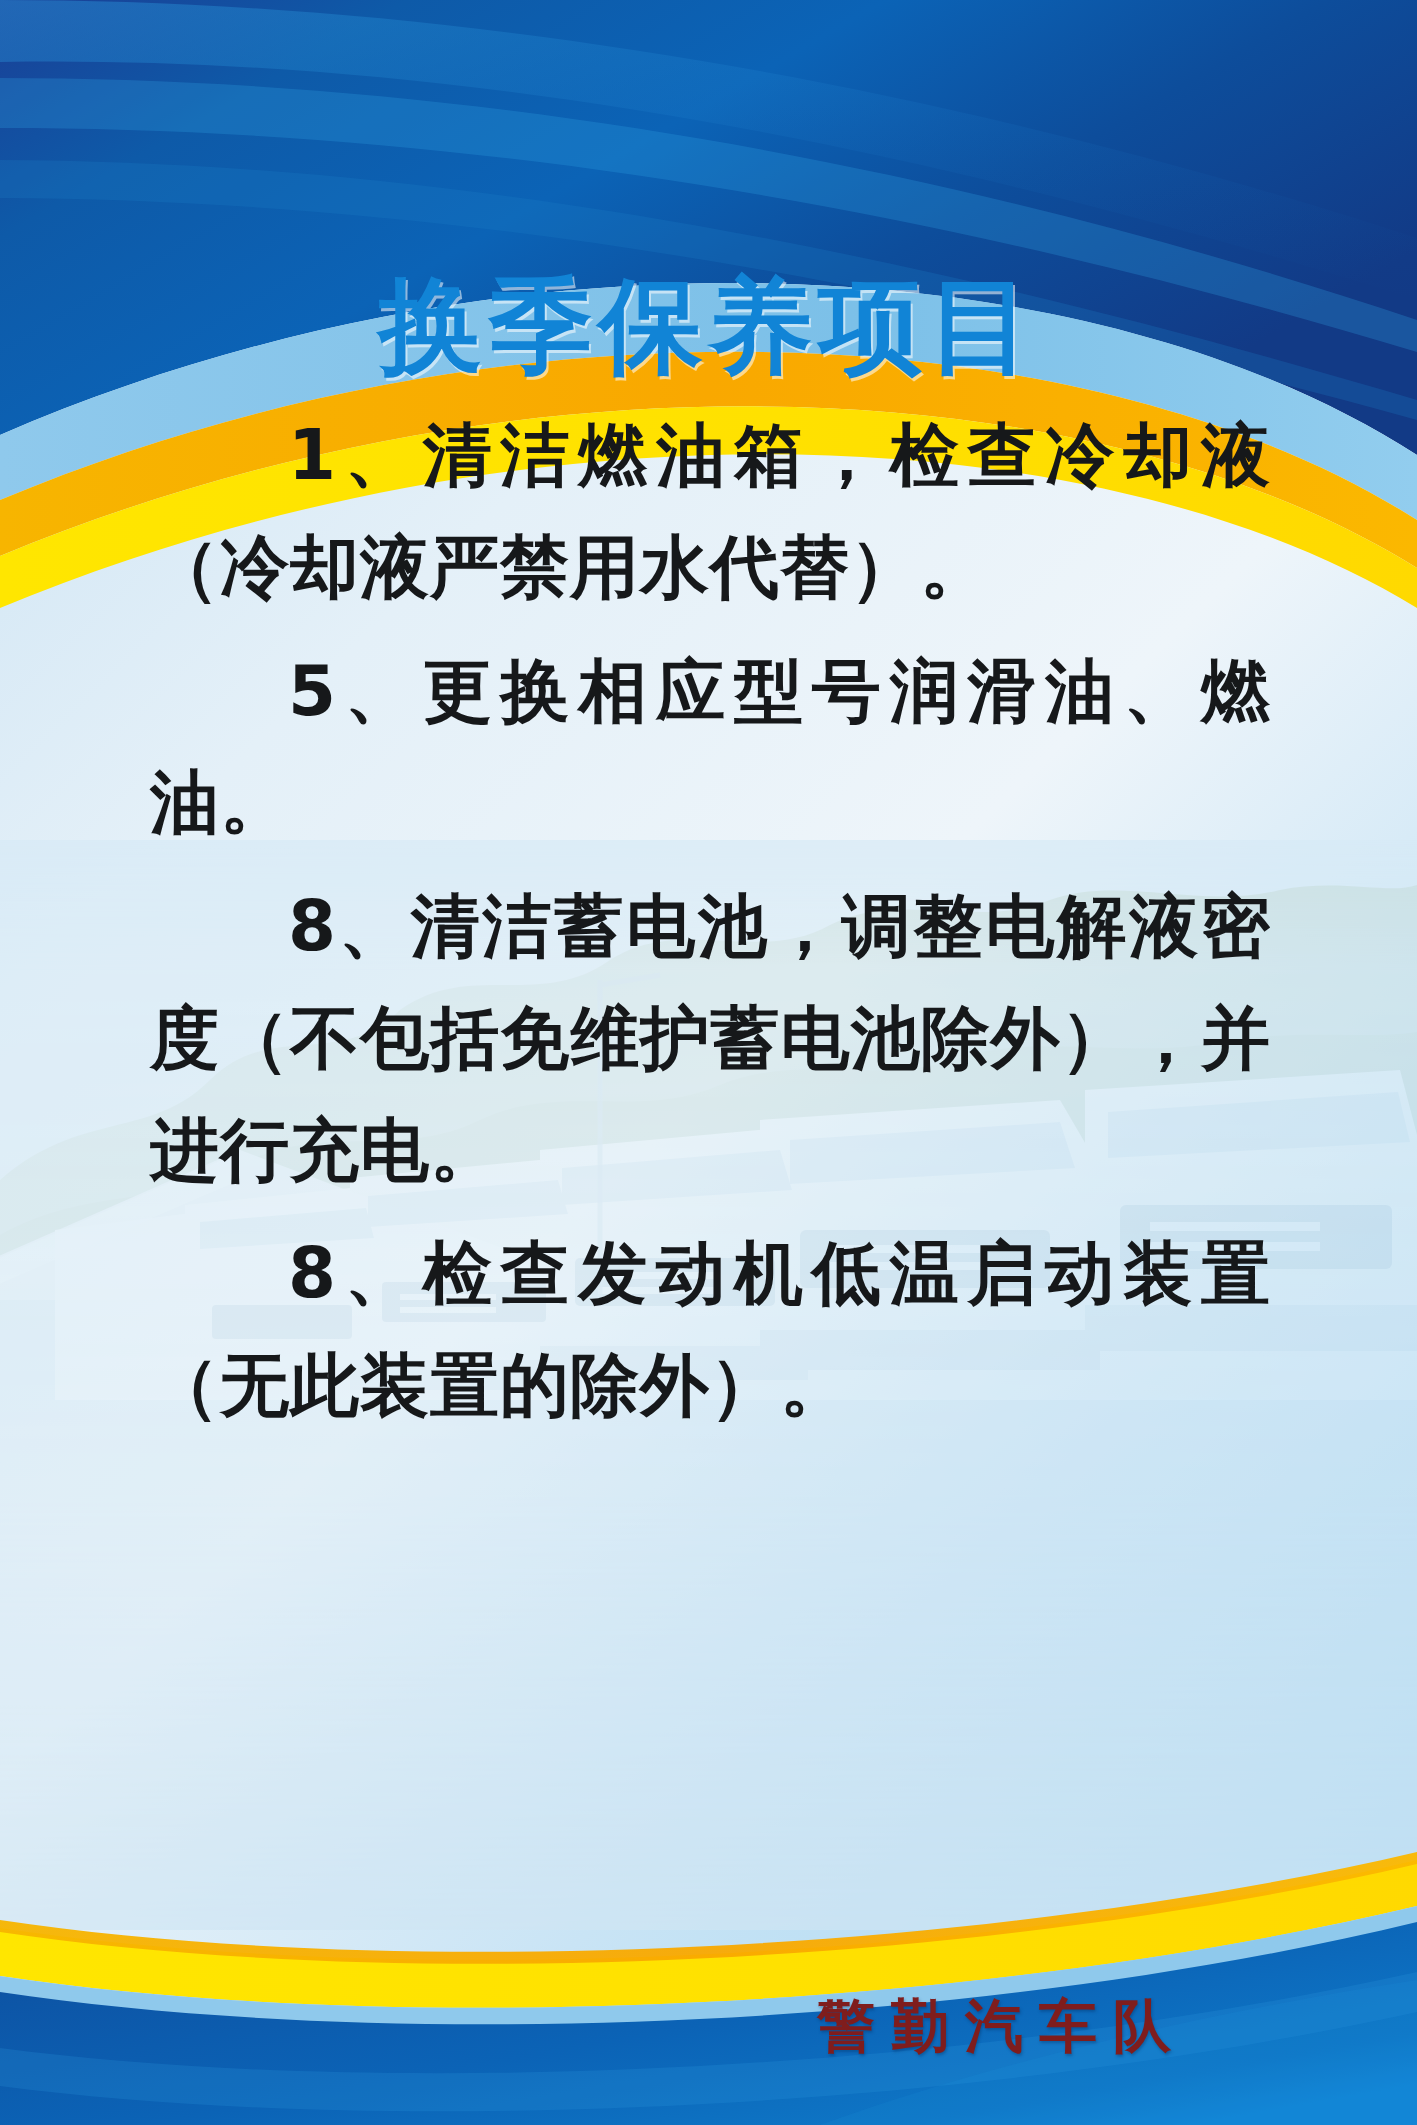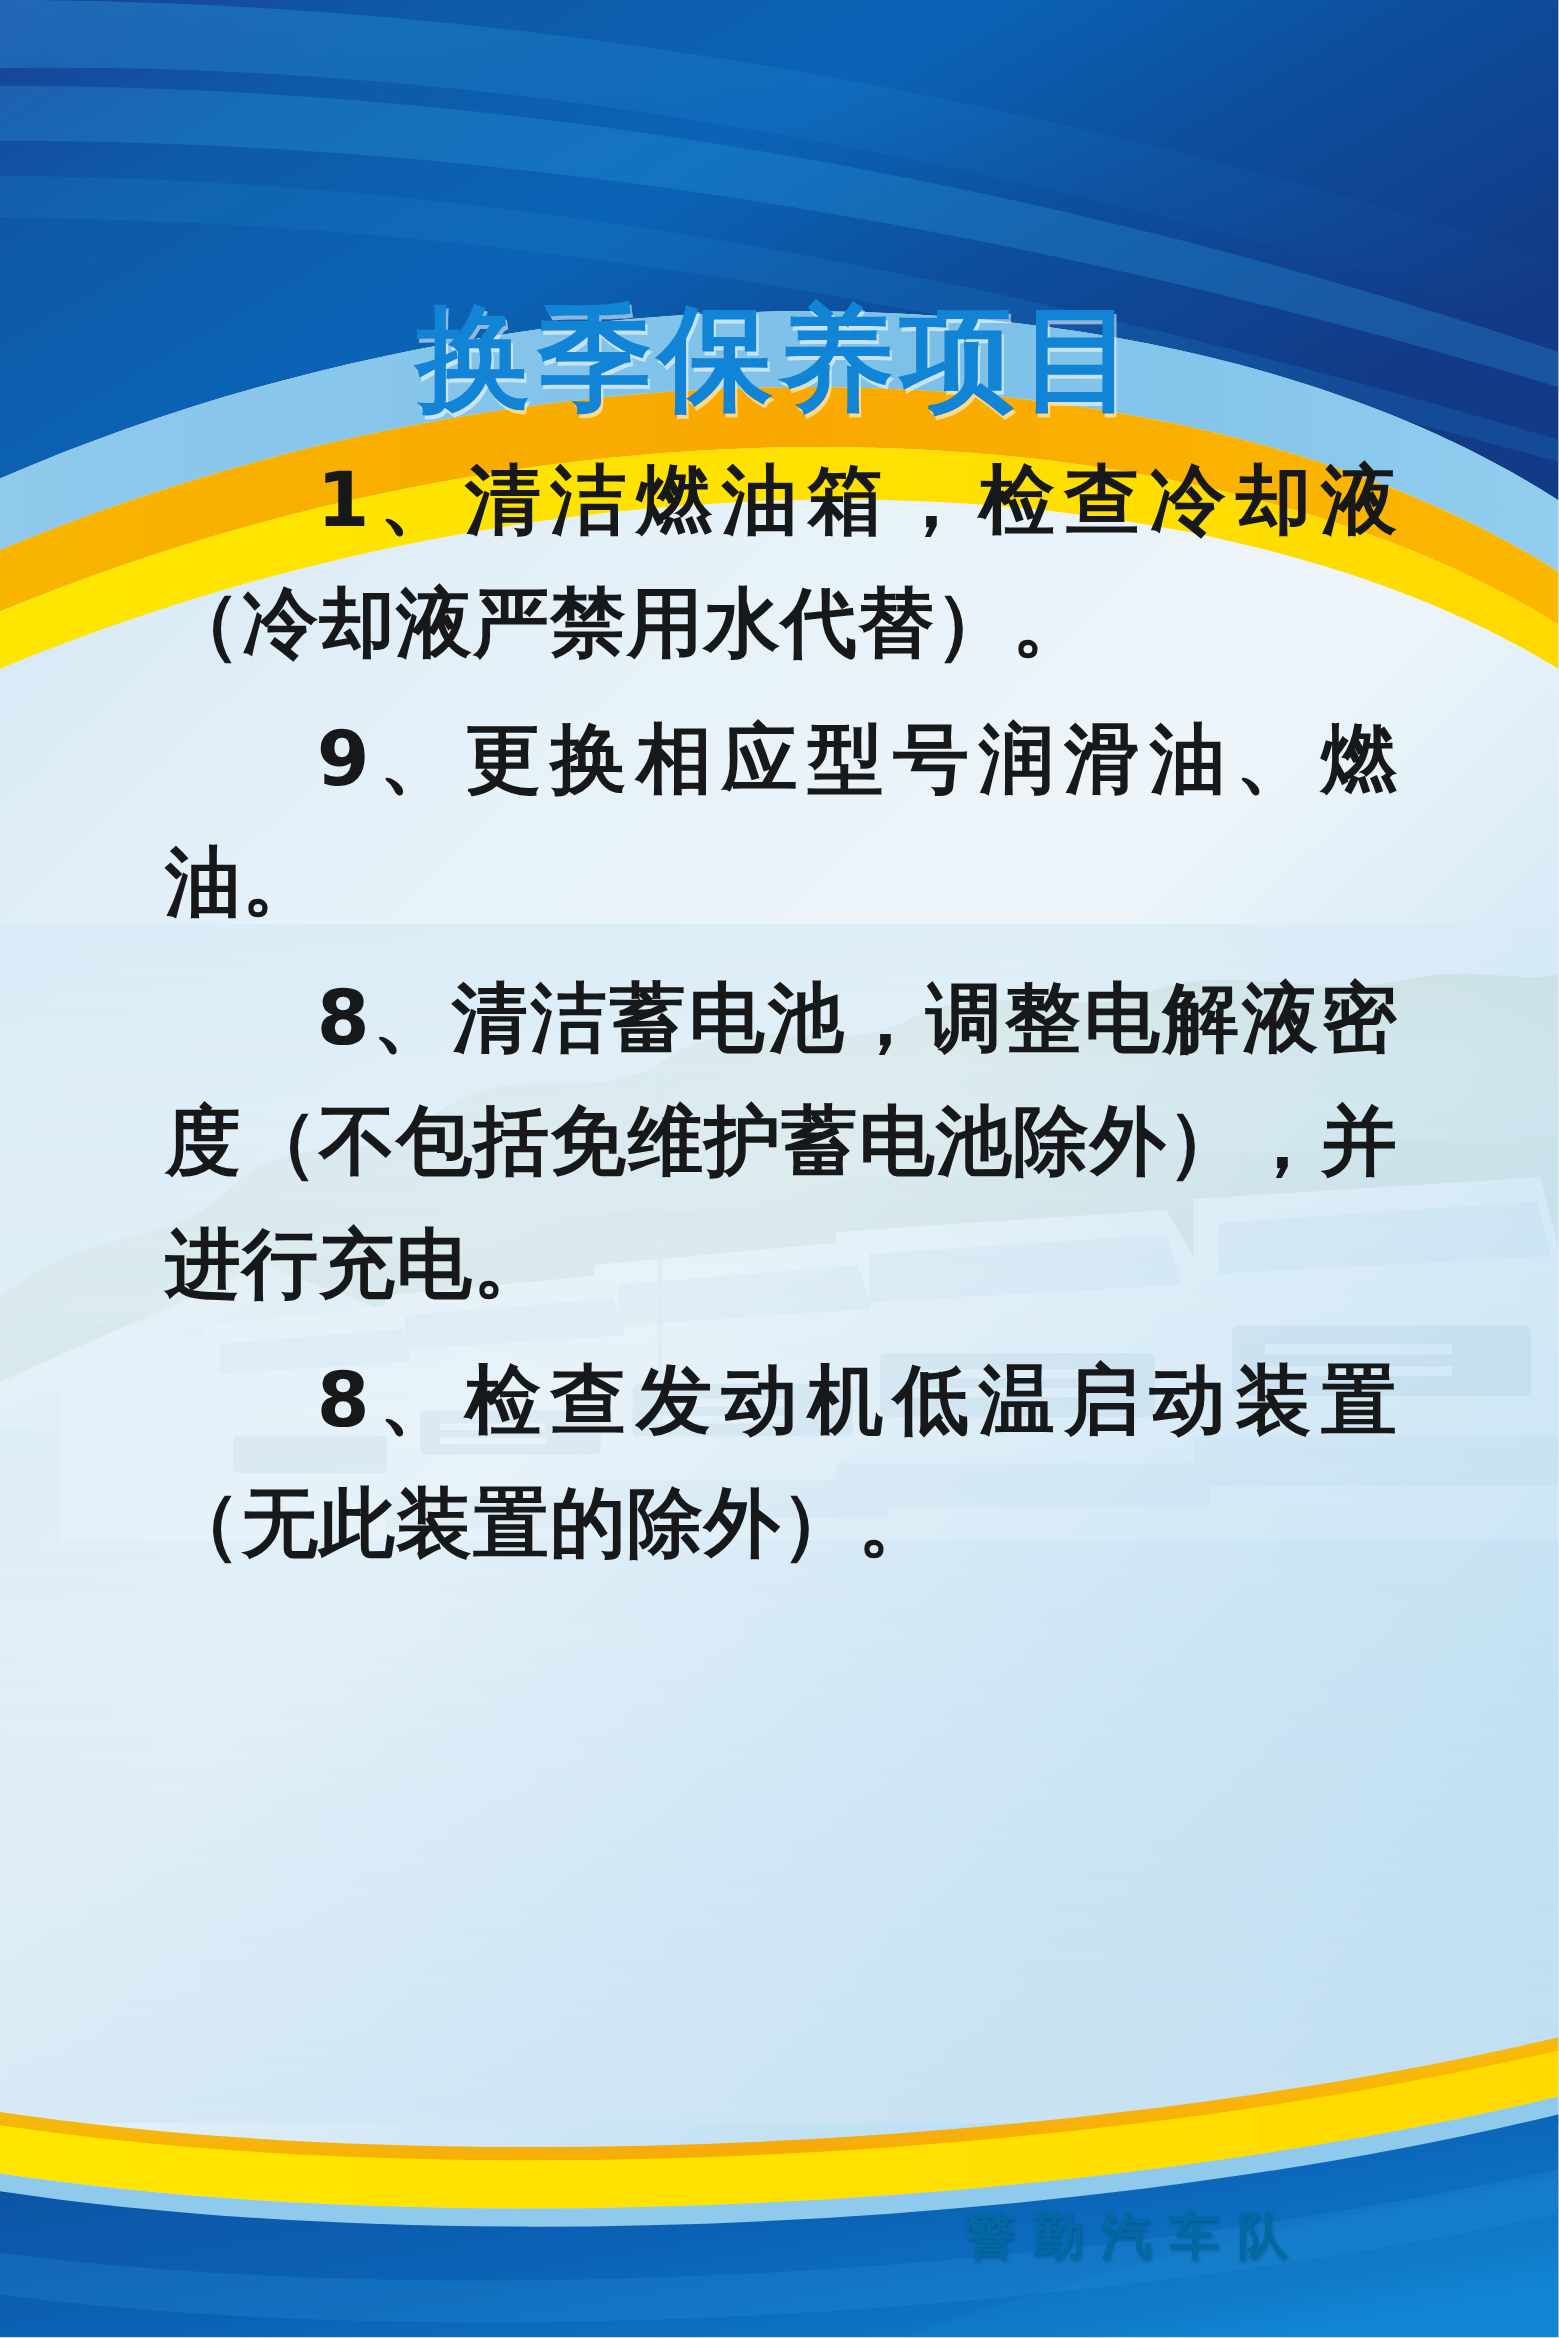--- a/index.html
+++ b/index.html
@@ -71,27 +71,26 @@
   .para {
     margin: 12px;
     text-indent: 2em;
     white-space: normal;
   }
 
   .footer-org {
     position: absolute;
     right: 74px;
     top: 1988px;
-    font-size: 46px;
+    font-size: 58px;
     font-weight: bold;
-    color: #0369a1;
+    color: #7f1d1d;
     letter-spacing: 16px;
     text-shadow: 1px 2px 3px rgba(0,40,90,0.35);
     white-space: nowrap;
-    margin-top: 14px;
   }
 </style>
 </head>
 <body>
 
 <div id="poster">
 
   <div class="layer">
     <svg class="bg-svg" width="1417" height="2125" viewBox="0 0 1417 2125" preserveAspectRatio="none" xmlns="http://www.w3.org/2000/svg">
       <defs>
@@ -260,21 +259,21 @@
                L1417,2125 Z" fill="#1e8fd6" opacity="0.18"></path>
     </svg>
   </div>
 
   <div class="content">
 
     <div class="title">换季保养项目</div>
 
     <div class="body-text">
       <p class="para">1、清洁燃油箱，检查冷却液（冷却液严禁用水代替）。</p>
-      <p class="para">9、更换相应型号润滑油、燃油。</p>
+      <p class="para">5、更换相应型号润滑油、燃油。</p>
       <p class="para">8、清洁蓄电池，调整电解液密度（不包括免维护蓄电池除外），并进行充电。</p>
       <p class="para">8、检查发动机低温启动装置（无此装置的除外）。</p>
     </div>
 
     <div class="footer-org">警勤汽车队</div>
   </div>
 
 </div>
 
 </body></html>

